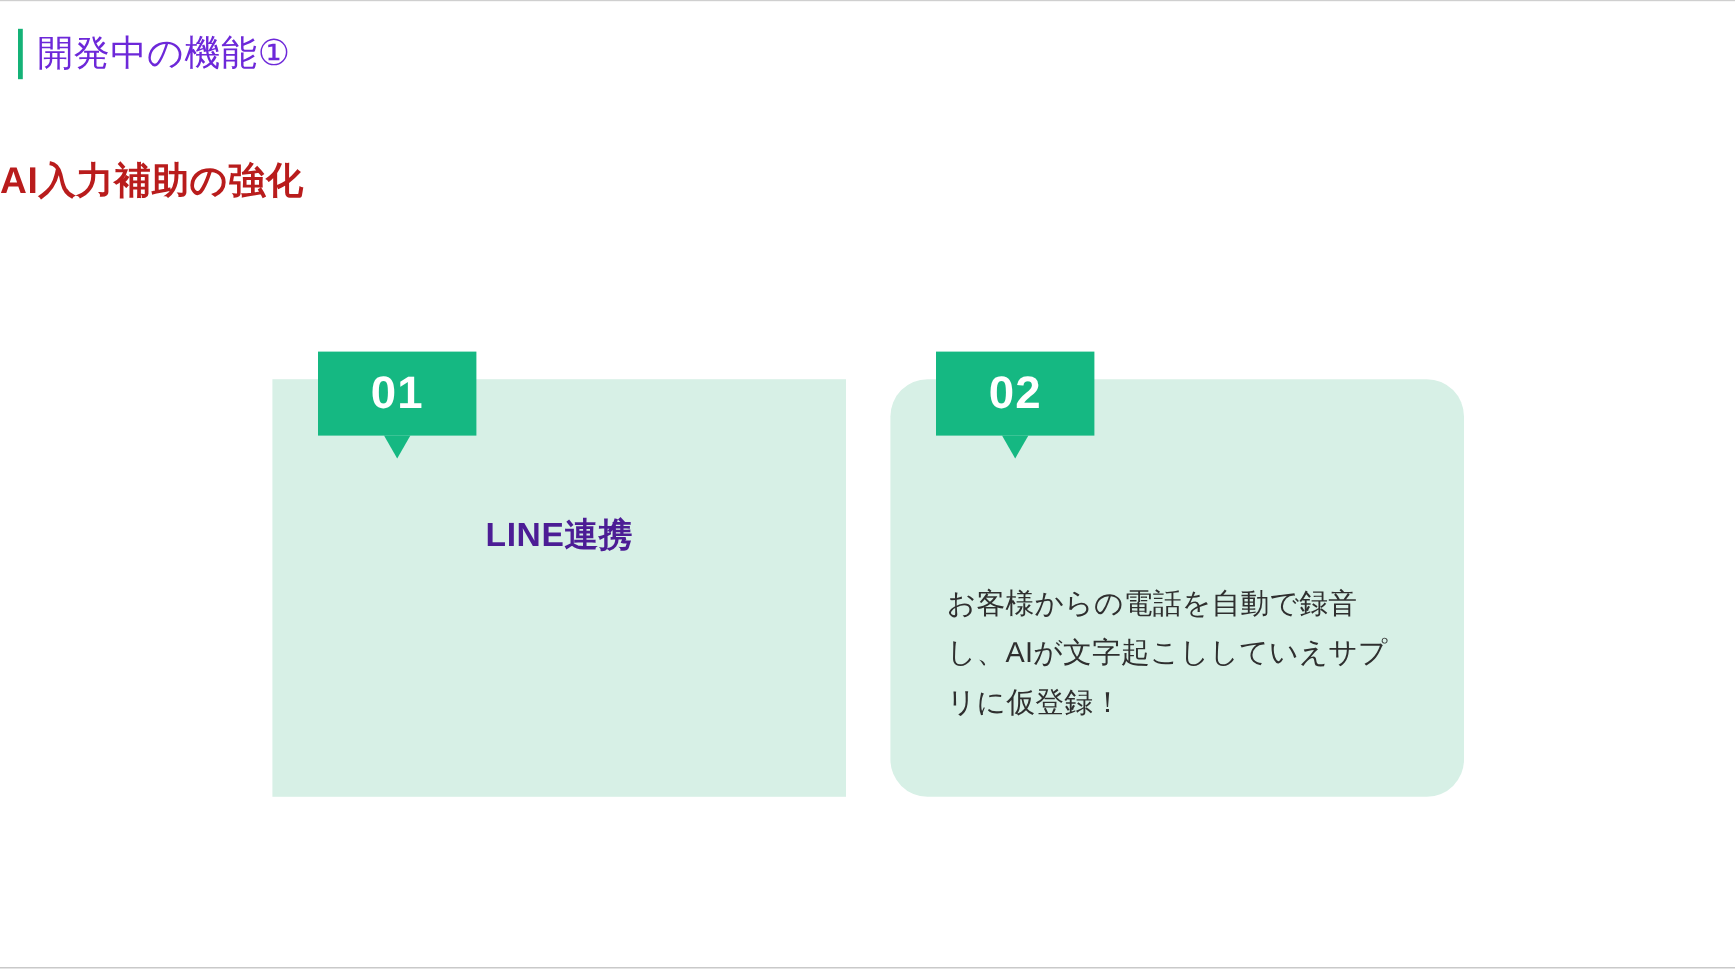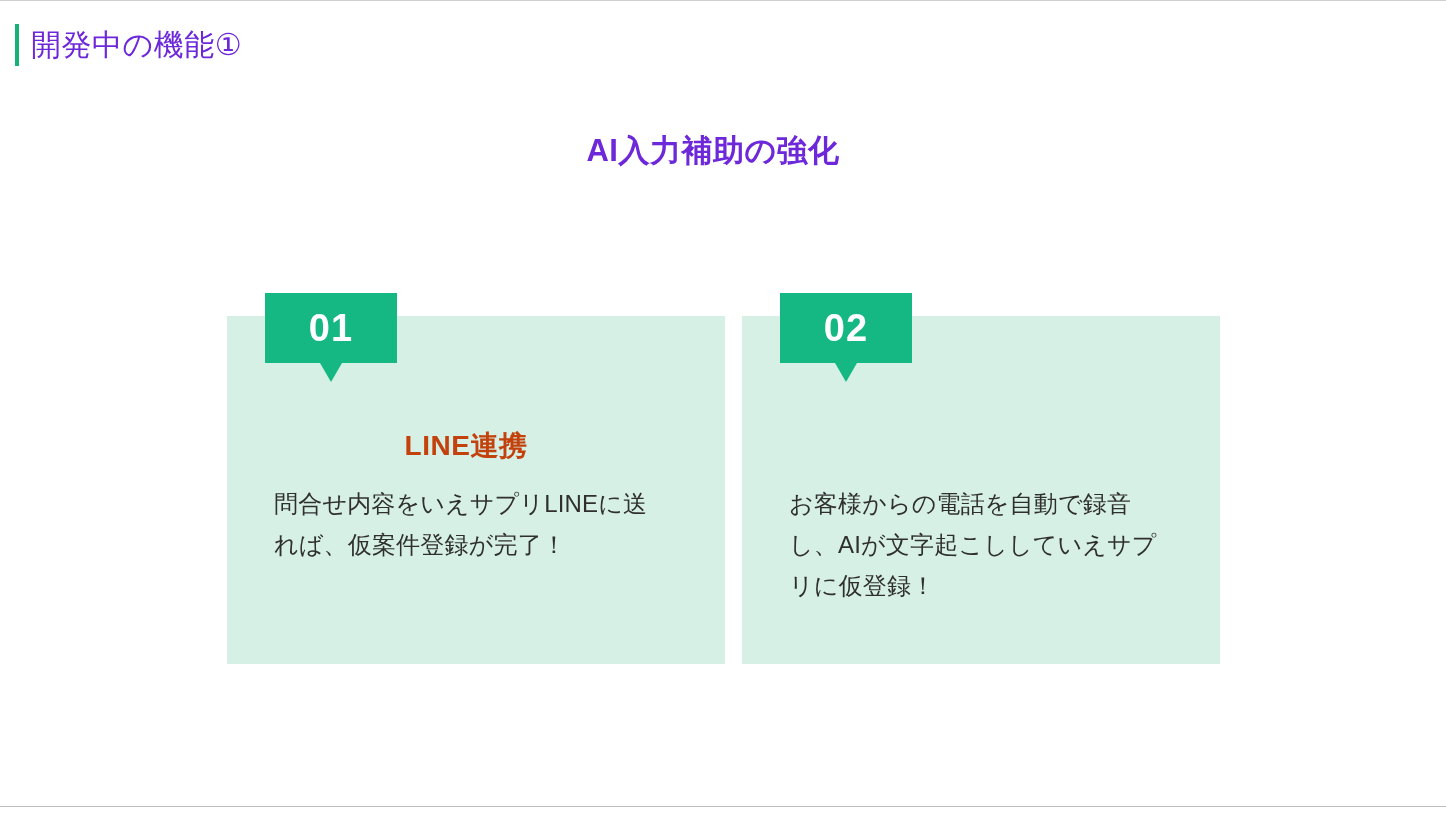--- a/index.html
+++ b/index.html
@@ -60,46 +60,45 @@
     letter-spacing: 0.5px;
     white-space: nowrap;
   }
 
   
   .main-title {
     position: absolute;
     left: 0;
     top: 130px;
     width: 1426px;
-    text-align: center;
     font-size: 31px;
     line-height: 42px;
     font-weight: bold;
-    color: #6d28d9;
+    color: #b91c1c;
     letter-spacing: 0.5px;
   }
 
   
   .cards {
     position: absolute;
     left: 227px;
     top: 293px;
     width: 992px;
     height: 380px;
   }
 
   .card {
     position: absolute;
     top: 23px;
     width: 478px;
     height: 348px;
     background: #d7f0e6;
   }
-  .card-1 { left: 0px; padding-left: 20px; }
-  .card-2 { left: 515px; }
+  .card-1 { left: 0px; }
+  .card-2 { left: 515px; border-radius: 31px; }
 
   .card-badge {
     position: absolute;
     top: -23px;
     left: 38px;
     width: 132px;
     height: 70px;
     background: #15b882;
     display: flex;
     align-items: center;
@@ -126,21 +125,21 @@
 
   .card-heading {
     position: absolute;
     top: 113px;
     left: 0;
     width: 478px;
     text-align: center;
     font-size: 28px;
     line-height: 34px;
     font-weight: bold;
-    color: #c2410c;
+    color: #4c1d95;
     letter-spacing: 0.5px;
   }
 
   .card-body {
     position: absolute;
     top: 167px;
     left: 47px;
     width: 385px;
     font-size: 24px;
     line-height: 41px;
@@ -164,21 +163,20 @@
   <div class="main-title">AI入力補助の強化</div>
 
   <div class="cards">
 
     <div class="card card-1">
       <div class="card-badge">
         <span class="card-badge-number">01</span>
         <span class="card-badge-pointer"></span>
       </div>
       <div class="card-heading">LINE連携</div>
-      <div class="card-body">問合せ内容をいえサプリLINEに送れば、仮案件登録が完了！</div>
     </div>
 
     <div class="card card-2">
       <div class="card-badge">
         <span class="card-badge-number">02</span>
         <span class="card-badge-pointer"></span>
       </div>
       <div class="card-body">お客様からの電話を自動で録音し、AIが文字起こししていえサプリに仮登録！</div>
     </div>
 

